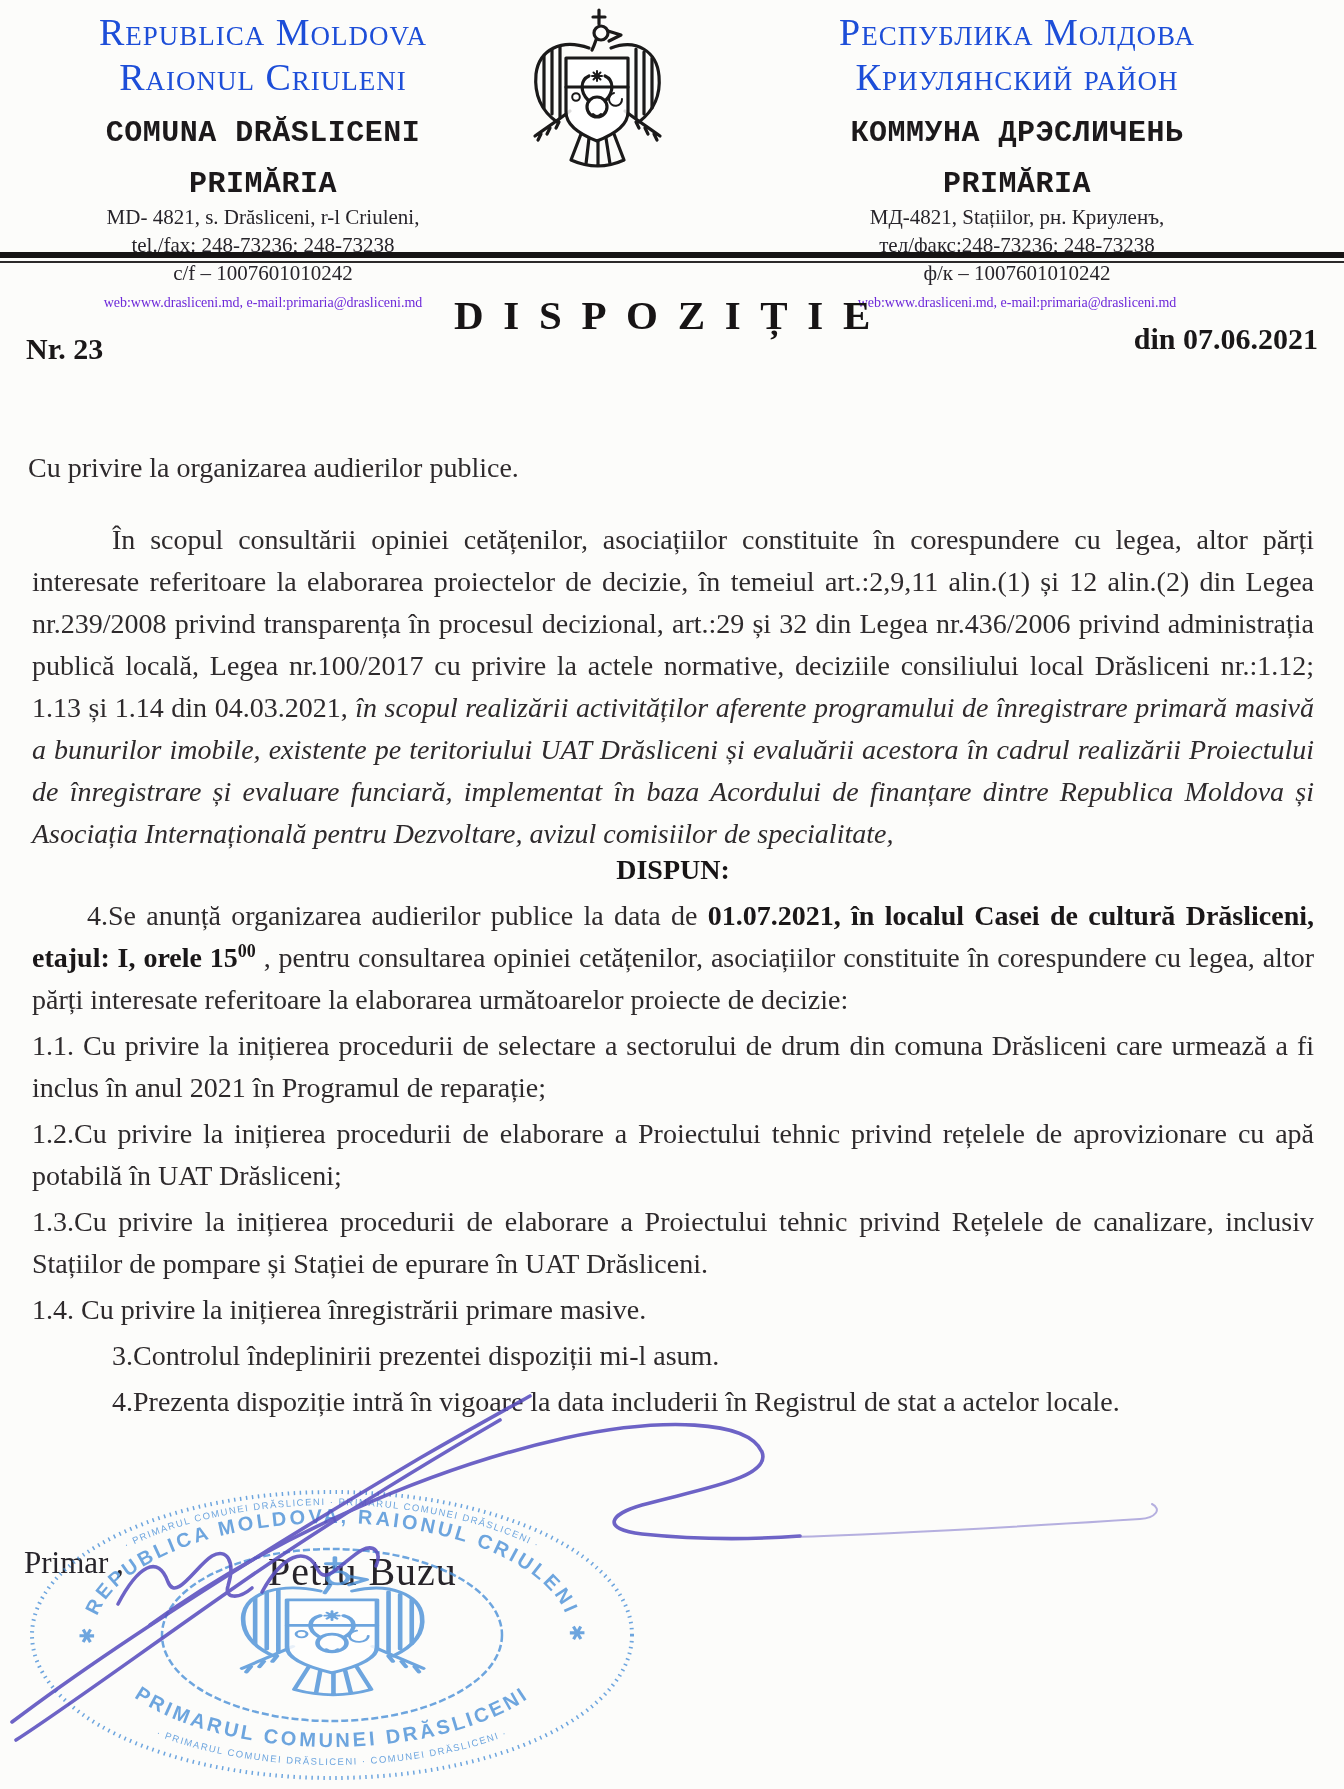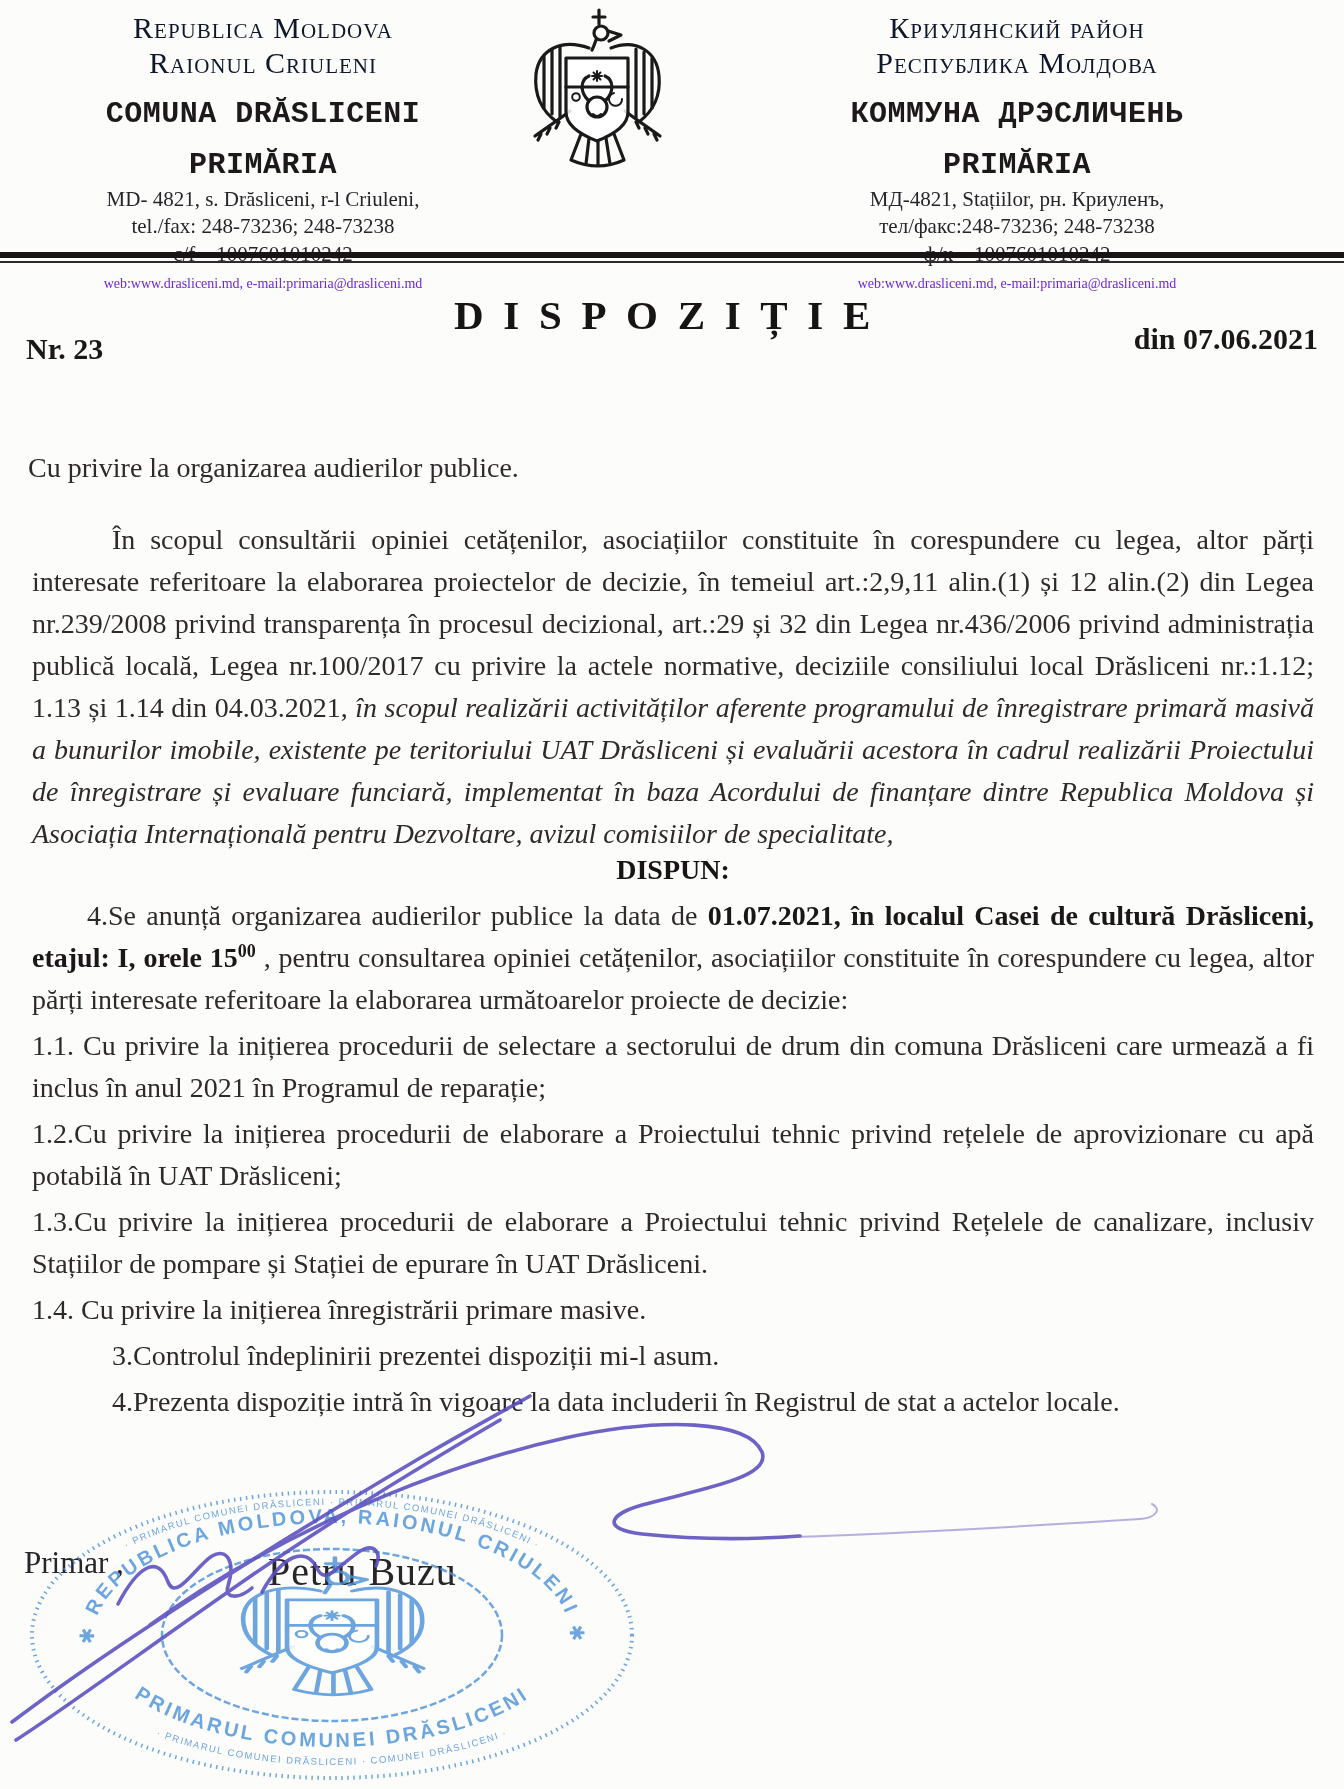--- a/index.html
+++ b/index.html
@@ -6,21 +6,21 @@
   .page{
     position:relative; width:1344px; height:1789px; margin:0 auto;
     background:#fcfcfa; overflow:hidden;
     font-family:"Liberation Serif","DejaVu Serif",serif;
     color:#2e2a2c;
   }
   
   .hdr{position:absolute; top:10px; text-align:center; line-height:1.18;}
   .hdr-left{left:28px; width:470px;}
   .hdr-right{left:696px; width:642px;}
-  .sc{font-variant:small-caps; font-size:30px; letter-spacing:1px; color:#0f172a;}
+  .sc{font-variant:small-caps; font-size:38px; letter-spacing:1px; color:#1d4ed8;}
   .hdr .b1{font-weight:bold; font-size:30px; letter-spacing:.5px; color:#1c191b; margin-top:16px;font-family:Liberation Mono, monospace;}
   .hdr .adr{font-size:21px; margin-top:3px; color:#27242a;}
   .hdr .web{font-size:14px; margin-top:9px; color:#6d28d9;}
   .hdr-arms{position:absolute; left:502px; top:6px; width:190px; height:186px; color:#1b1a1a;}
   .rule-a{position:absolute; left:0; top:252px; width:1344px; height:6px; background:#161414;}
   .rule-b{position:absolute; left:0; top:261px; width:1344px; height:2px; background:#2c2a2a;}
   
   .title{
     position:absolute; left:0; top:291px; width:1344px; text-align:center;
     font-weight:bold; font-size:41px; letter-spacing:.48em; color:#171415;
@@ -90,22 +90,22 @@
     <div class="web">web:www.drasliceni.md, e-mail:primaria@drasliceni.md</div>
   </div>
 
   <div class="hdr-arms">
     <svg width="190" height="186" viewBox="-75 -92 150 186">
         <use href="#coa"></use>
       </svg>
   </div>
 
   <div class="hdr hdr-right">
+    <div class="sc">Республика Молдова</div>
     <div class="sc">Криулянский район</div>
-    <div class="sc">Республика Молдова</div>
     <div class="b1">КОММУНА ДРЭСЛИЧЕНЬ</div>
     <div class="b1">PRIMĂRIA</div>
     <div class="adr">МД-4821, Stațiilor,  рн. Криуленъ,</div>
     <div class="adr">тел/факс:248-73236; 248-73238</div>
     <div class="adr">ф/к – 1007601010242</div>
     <div class="web">web:www.drasliceni.md, e-mail:primaria@drasliceni.md</div>
   </div>
 
   <div class="rule-a"></div>
   <div class="rule-b"></div>

